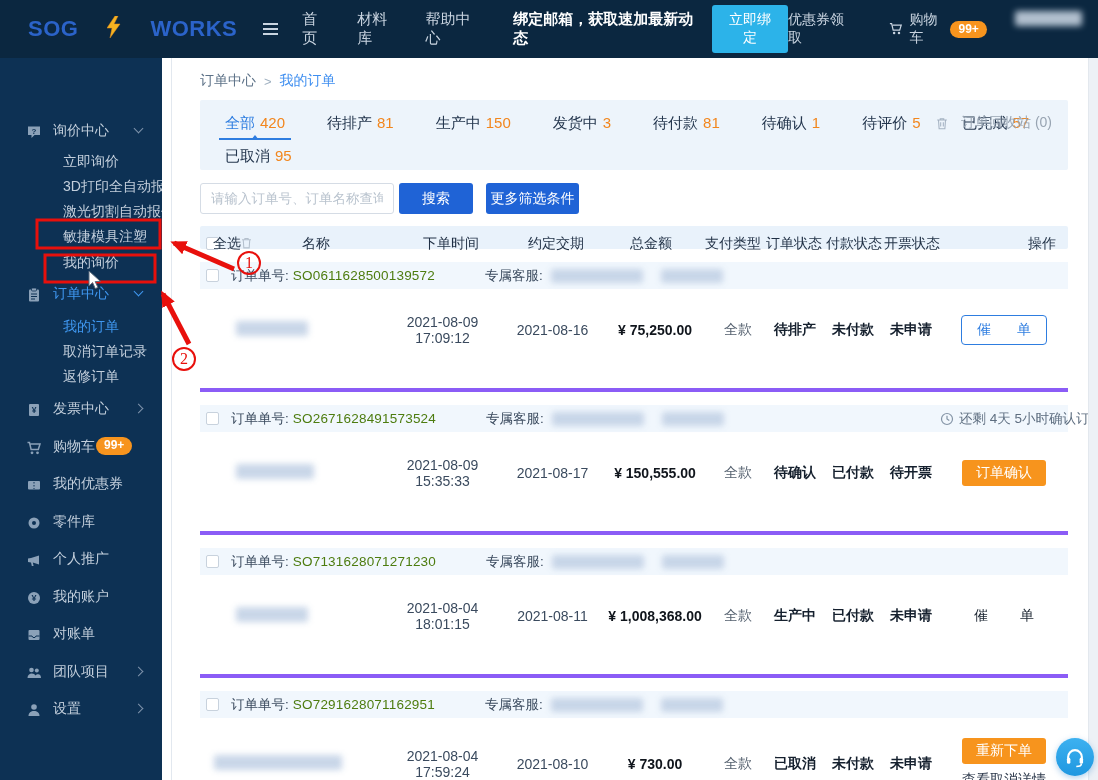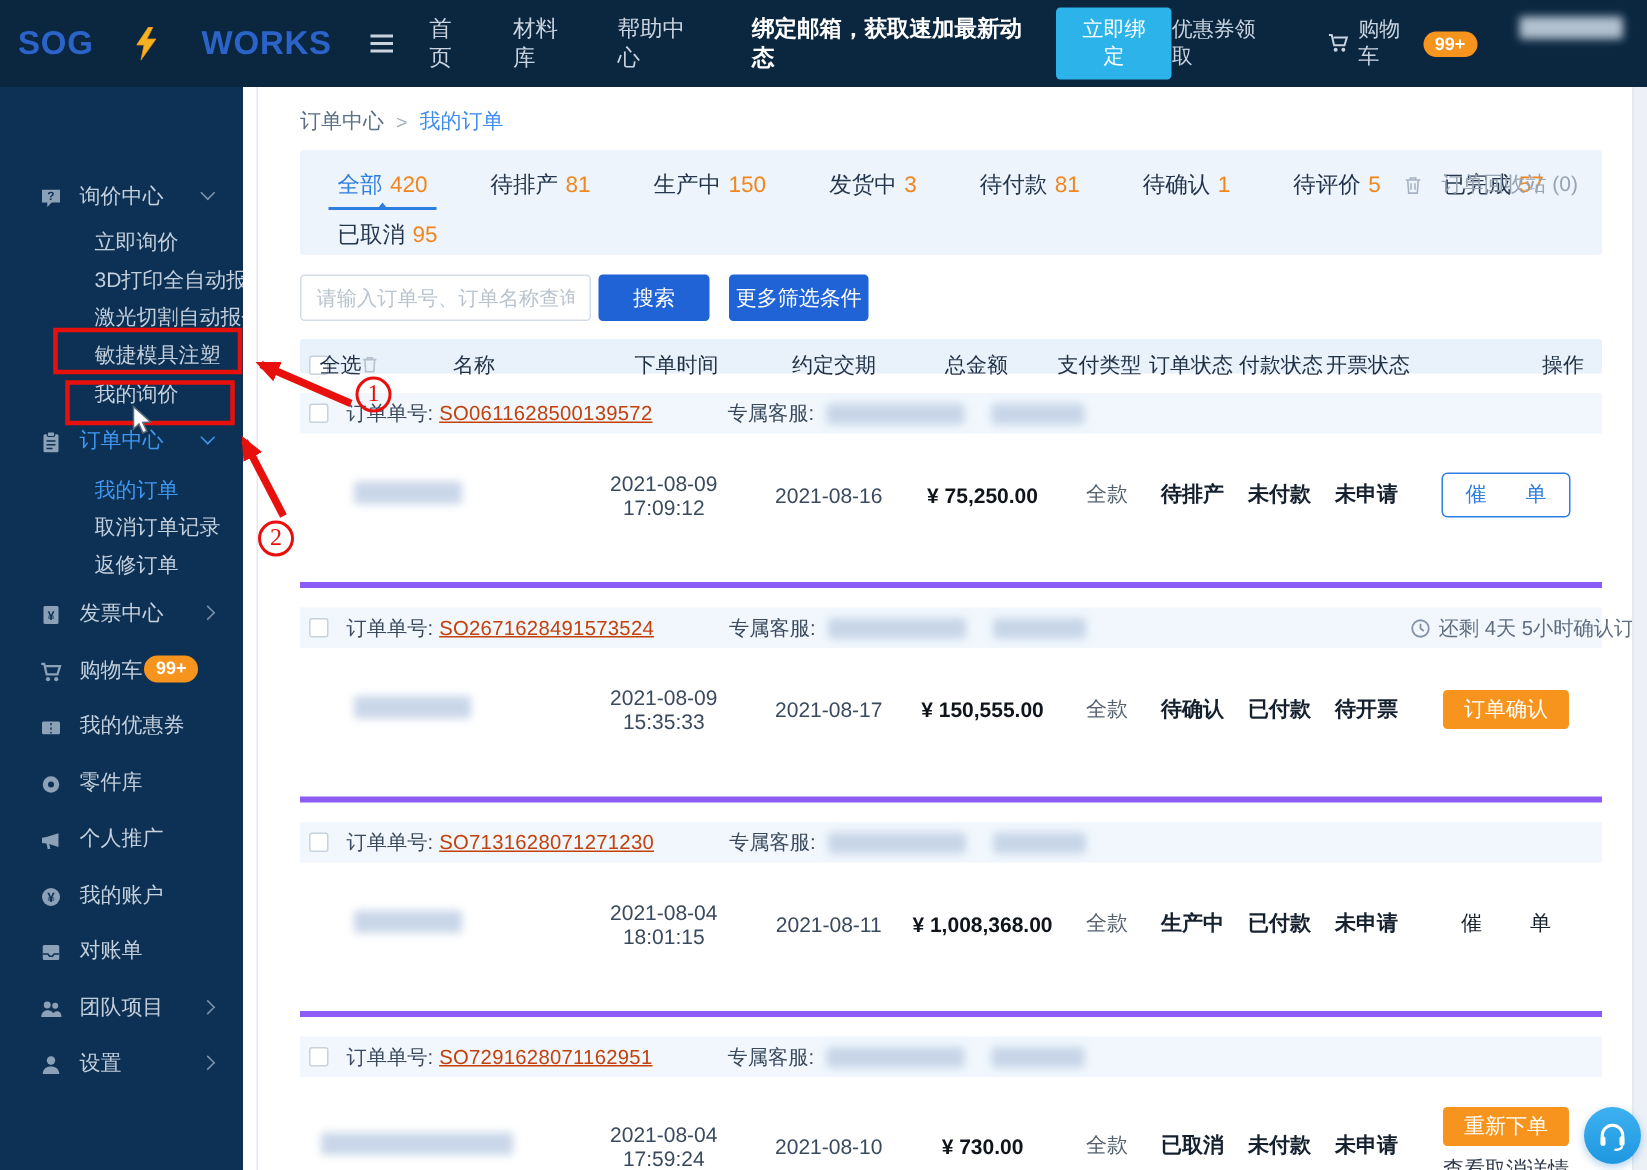--- a/index.html
+++ b/index.html
@@ -2,21 +2,21 @@
 <html><head>
 <meta charset="utf-8">
 <style>
   * { margin:0; padding:0; box-sizing:border-box; }
   html,body { width:1098px; height:780px; }
   body { font-family:"Liberation Sans","DejaVu Sans",sans-serif; overflow:hidden; background:#fff; }
   .page { position:relative; width:1098px; height:780px; overflow:hidden; }
 
   
   .navbar { position:absolute; left:0; top:0; width:1098px; height:58px; background:#0b2740; display:flex; align-items:center; z-index:5; }
-  .logo { margin-left:12px; display:flex; align-items:center; cursor:pointer;gap:28px; }
+  .logo { margin-left:28px; display:flex; align-items:flex-start; cursor:pointer;gap:28px; }
   .logo .lg { font-size:22px; font-weight:bold; letter-spacing:.5px; color:#2b63c9; }
   .logo svg { margin:0 1px; }
   .hamburger { margin-left:26px; display:inline-flex; flex-direction:column; gap:3px; cursor:pointer; }
   .hamburger i { display:block; width:15px; height:2px; background:#c9d4e0; }
   .nav-menu { display:flex; margin-left:24px; gap:28px; }
   .nav-menu span { color:#c9d4e0; font-size:15px; cursor:pointer; }
   .nav-banner { margin-left:34px; color:#ffffff; font-size:15px; font-weight:bold; }
   .bind-btn { margin-left:18px; background:#2cb3e9; color:#fff; border:none; font-size:14px; padding:6px 12px; border-radius:3px; cursor:pointer; font-family:inherit; }
   .nav-right { margin-left:auto; margin-right:16px; display:flex; align-items:flex-start; }
   .coupon-link { color:#c9d4e0; font-size:14px; cursor:pointer; }
@@ -69,21 +69,21 @@
   .thead .hl { position:absolute; top:9px; transform:translateX(-50%); white-space:nowrap; }
   .cb { display:inline-block; width:13px; height:13px; background:#fff; border:1px solid #c8d2dd; border-radius:2px; cursor:pointer; }
   .thead .cb { position:absolute; left:6px; top:11px; }
   .thead .trash { position:absolute; left:40px; top:10px; cursor:pointer; }
 
   .orders-list { margin-top:8px; }
   .order { margin-top:13px; padding-bottom:37px; border-bottom:4px solid #8b5cf6; }
   .order:last-child { border-bottom-color:#dde7f0; }
   .strip { position:relative; width:868px; height:27px; background:#f1f7fd; display:flex; align-items:center; padding-left:6px; font-size:13.5px; }
   .strip .lbl { color:#3a4a5e; margin-left:12px; }
-  .strip .ono { color:#c2410c; margin-left:4px; letter-spacing:.2px;text-decoration:underline; }
+  .strip .ono { color:#4d7c0f; margin-left:4px; letter-spacing:.2px; }
   .strip .svc { margin-left:50px; }
   .blur { display:inline-block; height:14px; background:#c3d2e6; border-radius:2px; filter:blur(3px); opacity:.9; }
   .strip .b1 { width:92px; margin-left:8px; }
   .strip .b2 { width:62px; margin-left:18px; }
   .countdown { position:absolute; left:740px; top:5px; display:flex; align-items:center; gap:5px; color:#5e6e80; font-size:13.5px; white-space:nowrap; }
 
   .row { margin-top:20px; height:42px; display:grid; grid-template-columns:30px 150px 125px 95px 110px 56px 58px 58px 58px 1fr; align-items:center; }
   .row .c { text-align:center; font-size:14px; }
   .row .name { text-align:left; padding-left:6px; }
   .name-blur { width:72px; height:15px; cursor:pointer; }

